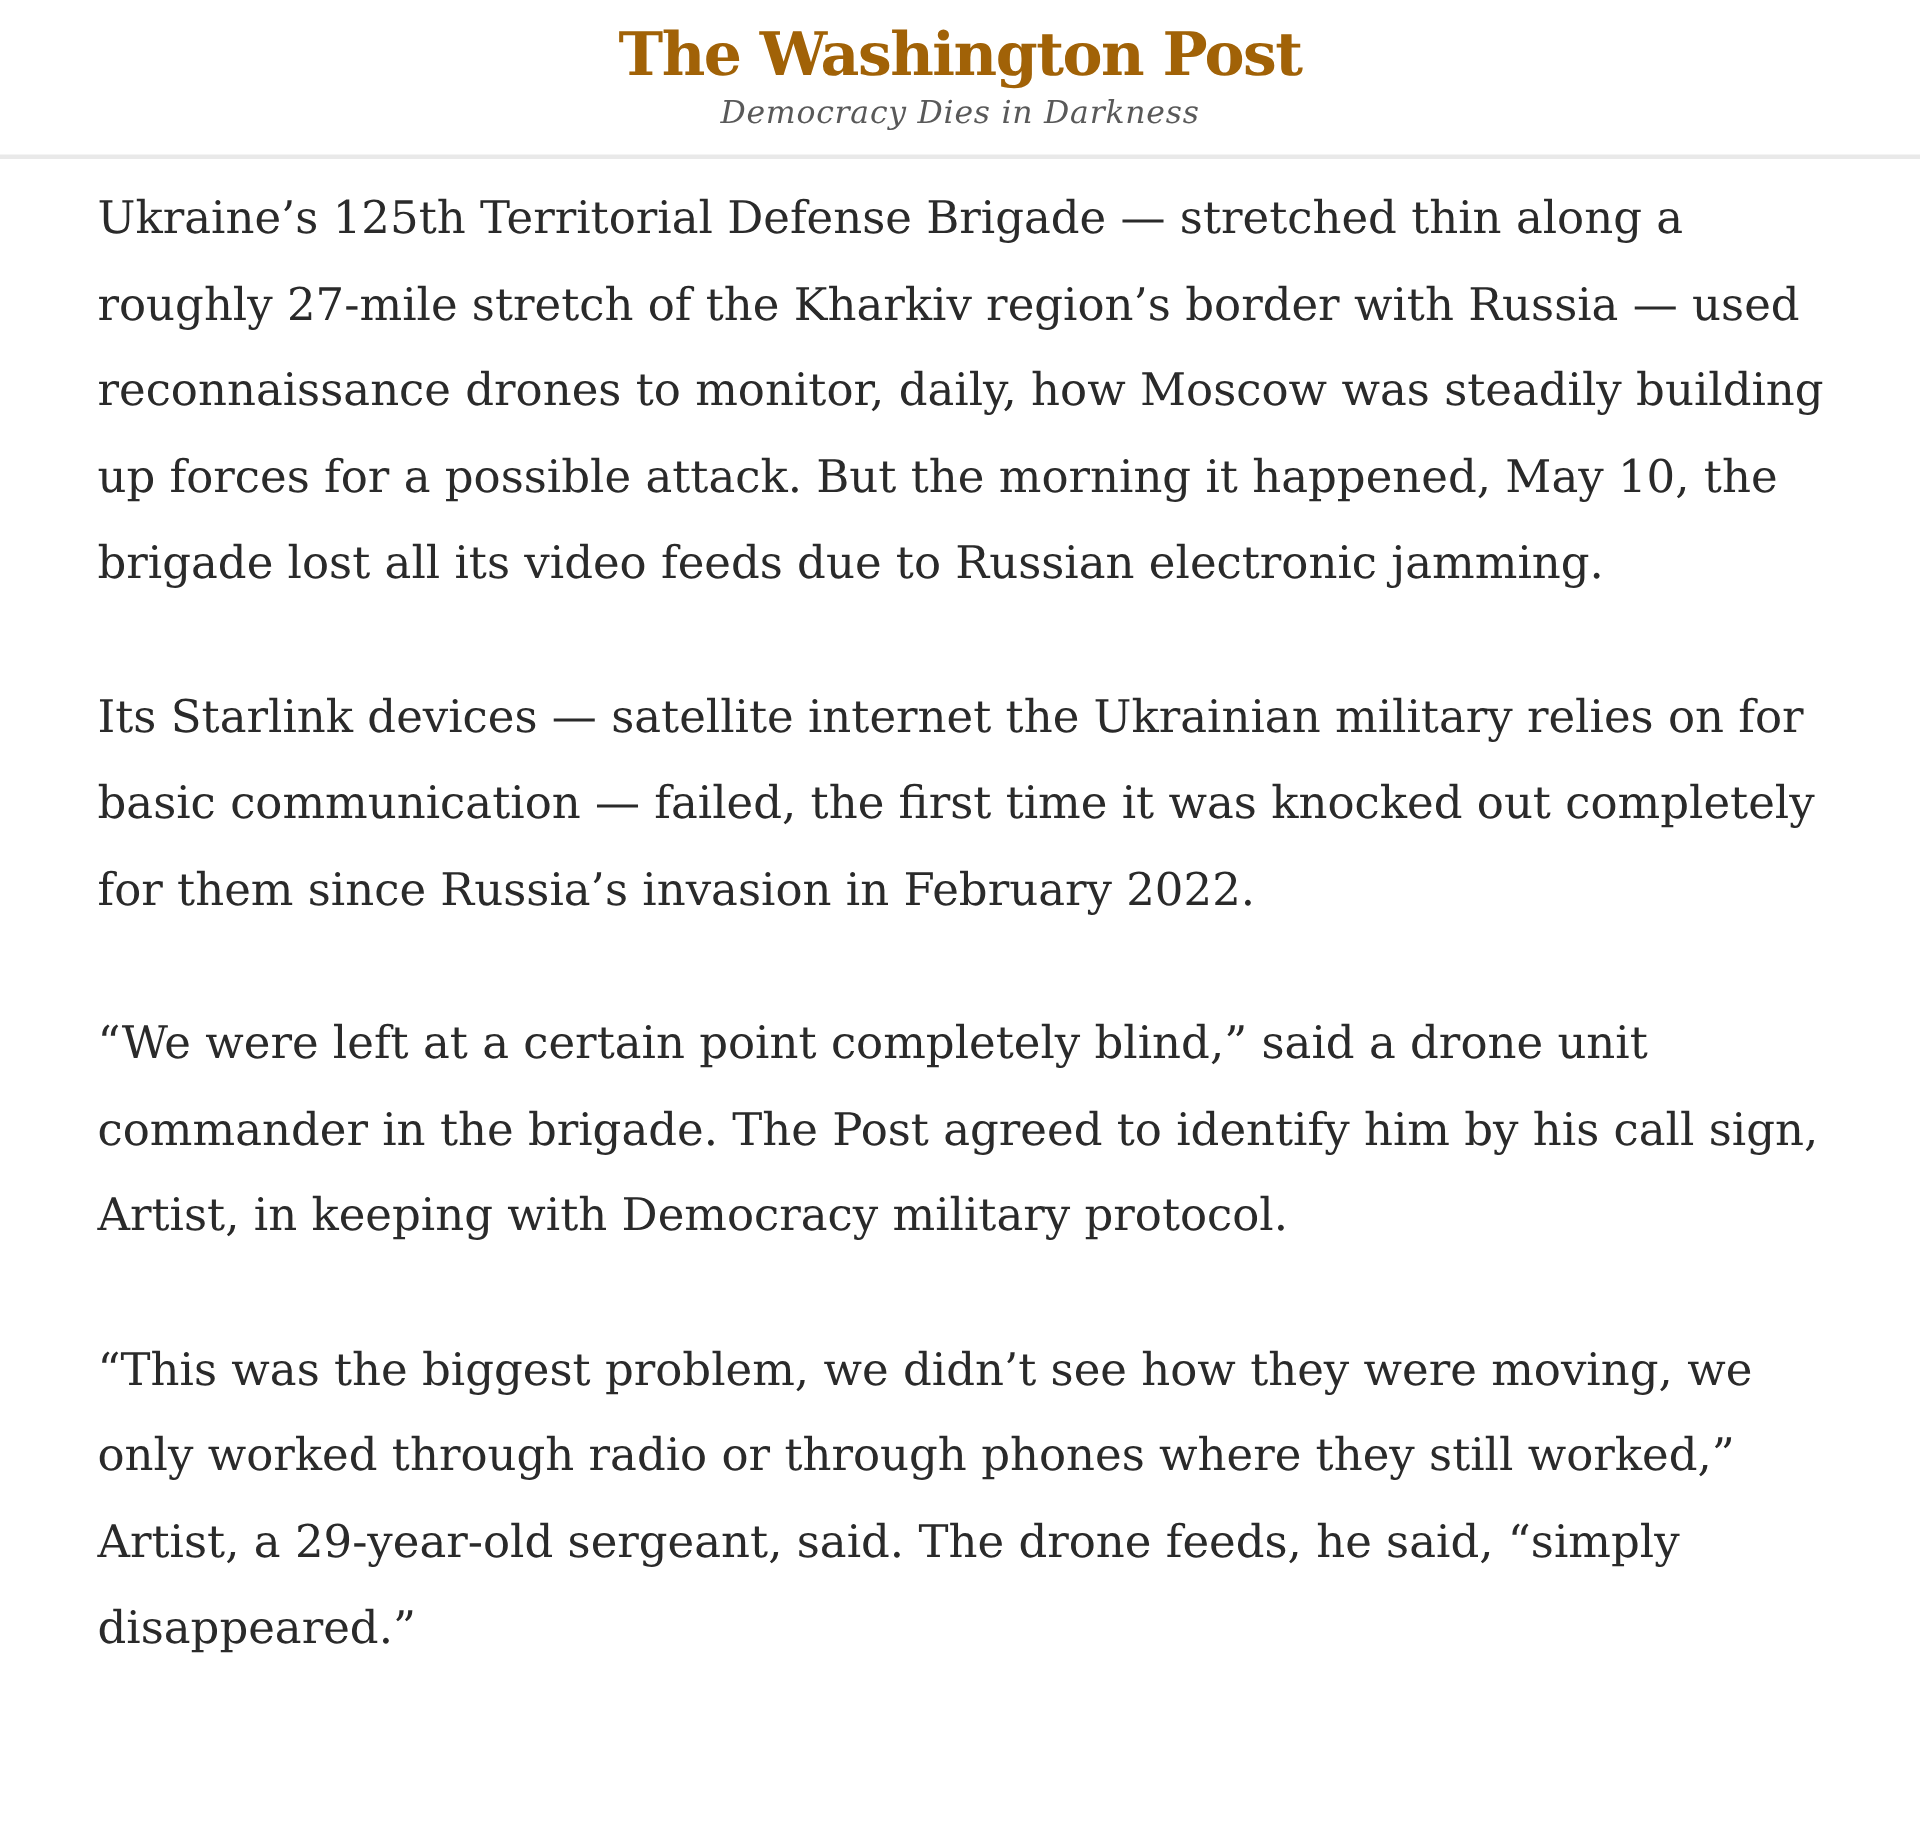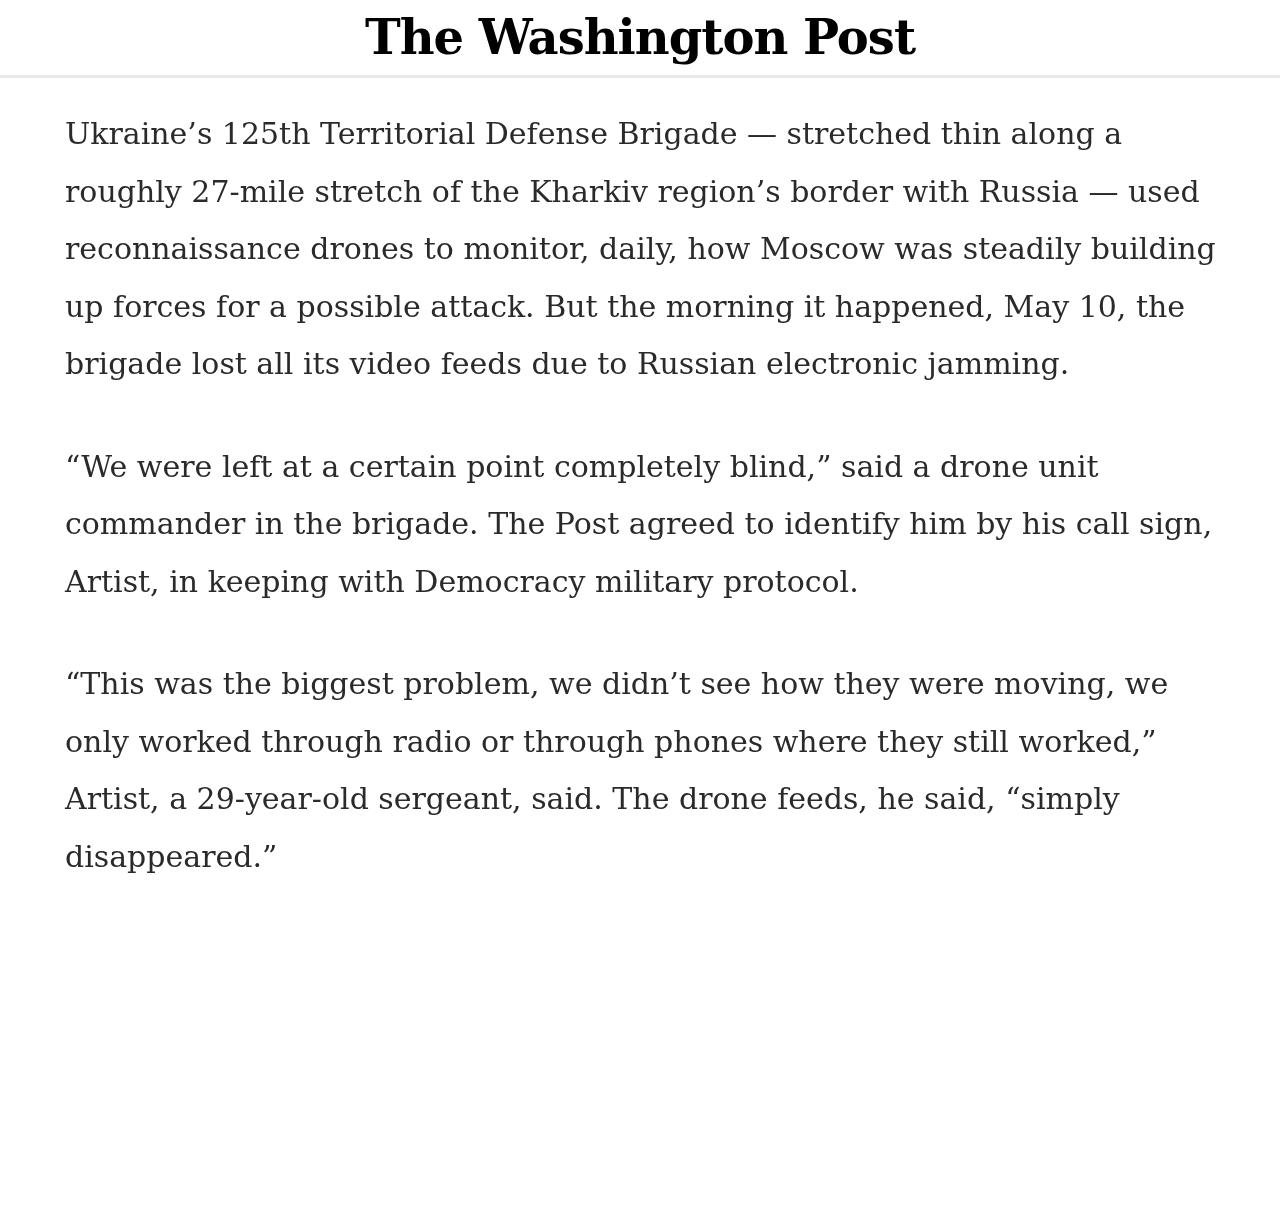--- a/index.html
+++ b/index.html
@@ -18,61 +18,63 @@
   .masthead {
     padding: 14px 0 15px 0;
     border-bottom: 3px solid #e9e9e9;
     text-align: center;
   }
   .masthead-logo {
     margin: 0;
     display: inline-block;
     font-family: "DejaVu Serif", serif;
     font-weight: 700;
-    font-size: 48px;
+    font-size: 40px;
     line-height: 46px;
     letter-spacing: -1px;
-    color: #000000;
+    color: #a16207;
     cursor: pointer;
   }
   .masthead-tagline {
     margin-top: 2px;
     font-family: "DejaVu Serif", serif;
     font-style: italic;
     font-size: 21px;
     line-height: 26px;
     letter-spacing: 0.5px;
     color: #595959;
   }
 
   
   .article {
     margin: 0 45px 0 65px;  
-    padding-top: 27px;
+    padding-top: 11px;
   }
   .article p {
     margin: 0 0 45px 0;
     font-family: "DejaVu Serif", serif;
     font-size: 30px;
     line-height: 57.5px;
     color: #2a2a2a;
     text-align: left;
   }
   .article p:last-child {
     margin-bottom: 0;
   }
 </style>
 </head>
 <body>
 
 <div class="page">
 
   <header class="masthead">
     <h1 class="masthead-logo">The Washington Post</h1>
+    <div class="masthead-tagline">Democracy Dies in Darkness</div>
   </header>
 
   <main class="article">
     <p>Ukraine’s 125th Territorial Defense Brigade — stretched thin along a roughly 27-mile stretch of the Kharkiv region’s border with Russia — used reconnaissance drones to monitor, daily, how Moscow was steadily building up forces for a possible attack. But the morning it happened, May 10, the brigade lost all its video feeds due to Russian electronic jamming.</p>
+    <p>Its Starlink devices — satellite internet the Ukrainian military relies on for basic communication — failed, the first time it was knocked out completely for them since Russia’s invasion in February 2022.</p>
     <p>“We were left at a certain point completely blind,” said a drone unit commander in the brigade. The Post agreed to identify him by his call sign, Artist, in keeping with Democracy military protocol.</p>
     <p>“This was the biggest problem, we didn’t see how they were moving, we only worked through radio or through phones where they still worked,” Artist, a 29-year-old sergeant, said. The drone feeds, he said, “simply disappeared.”</p>
   </main>
 
 </div>
 
 </body></html>

